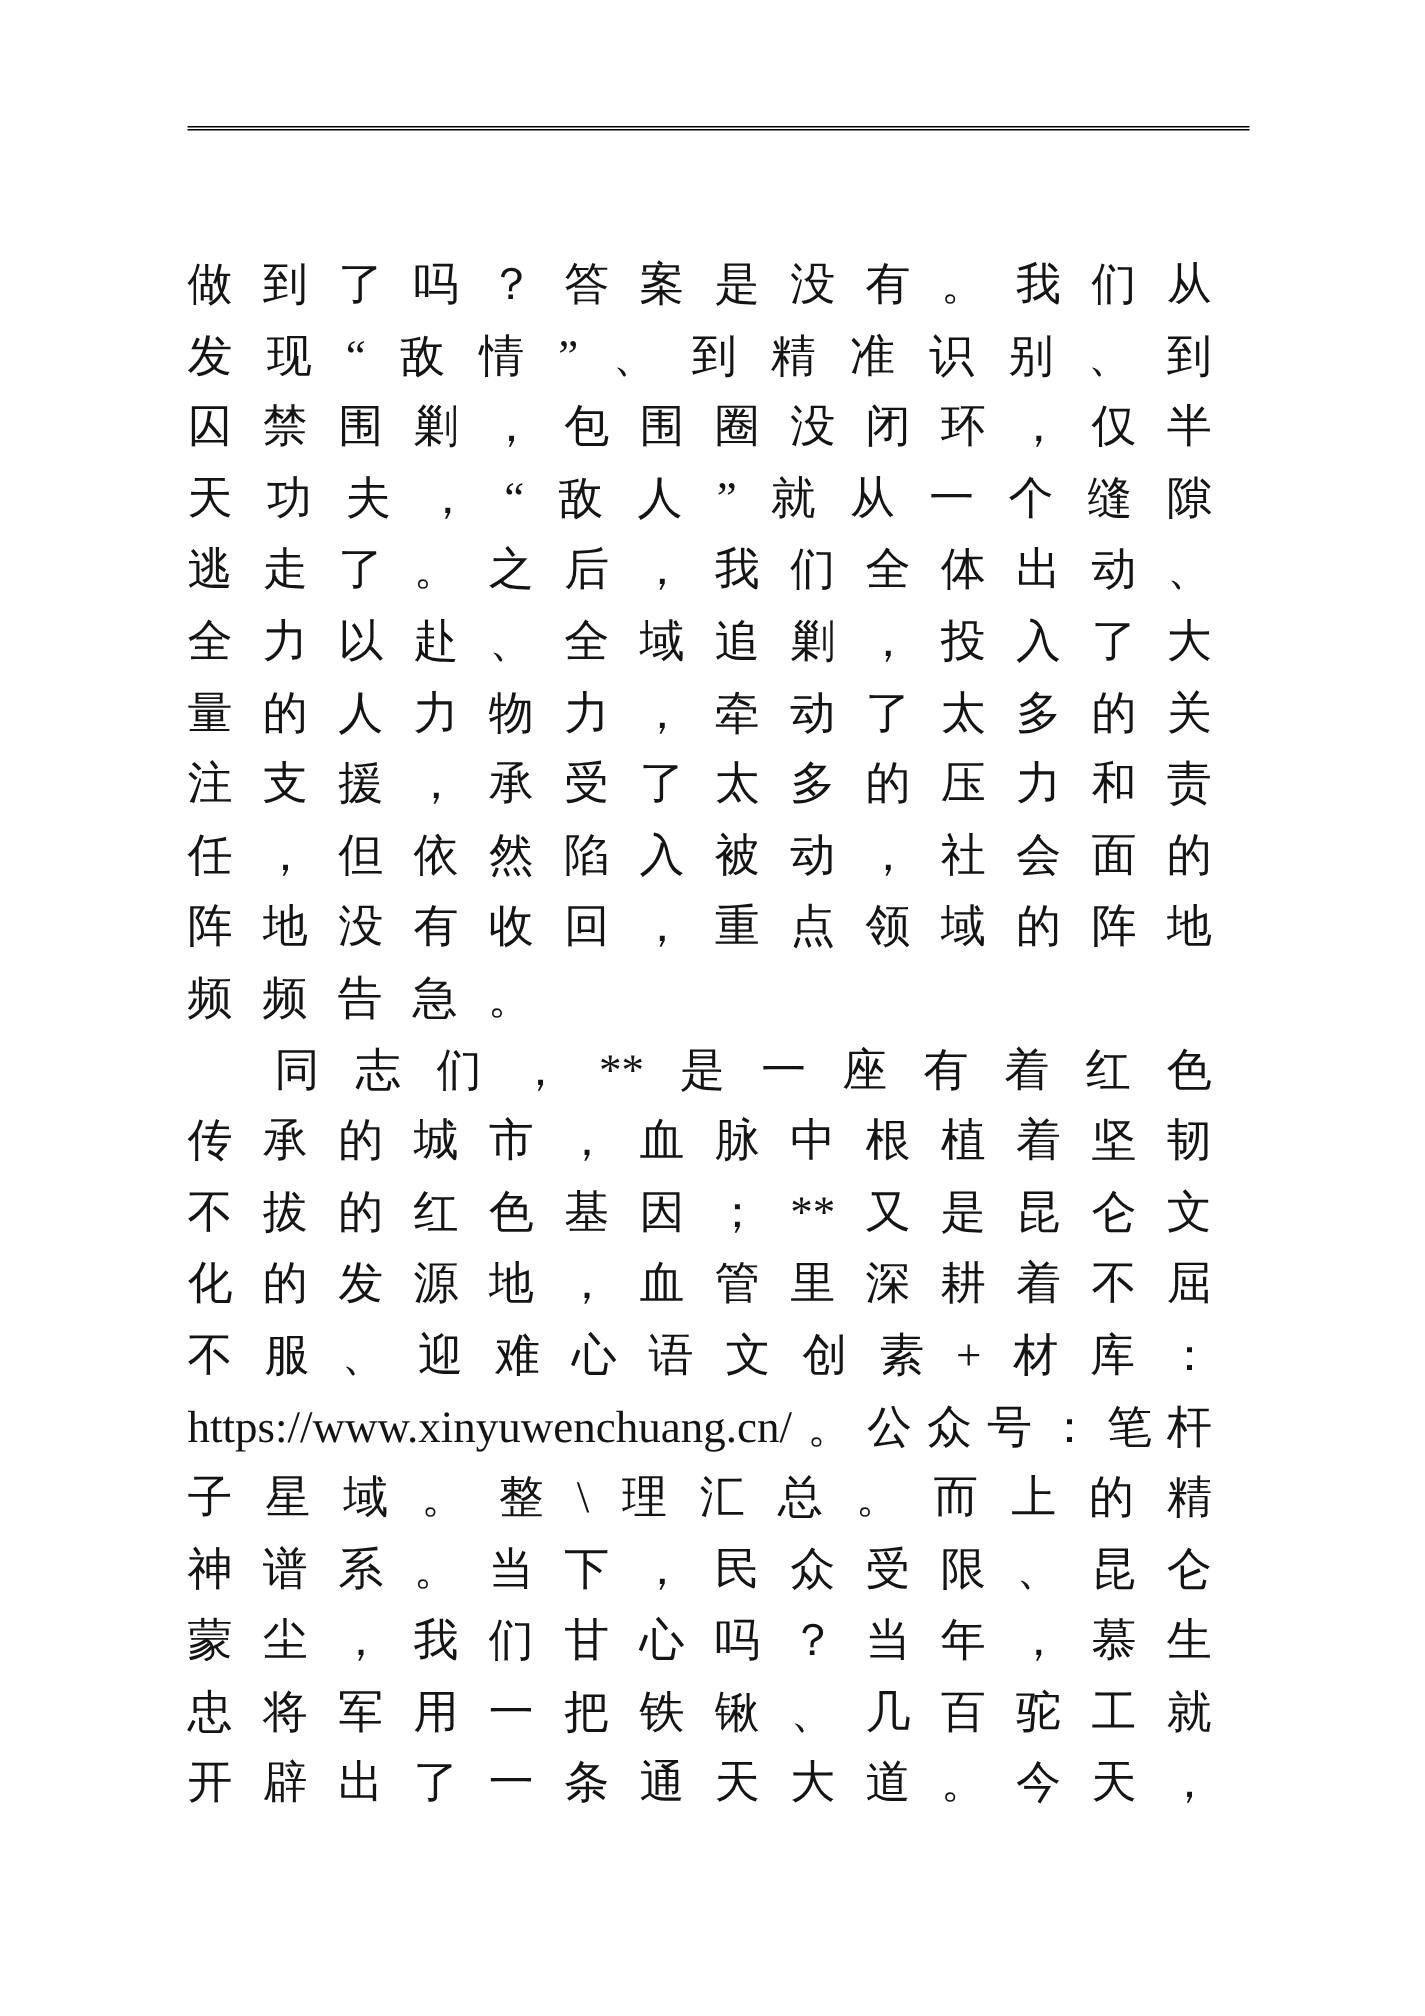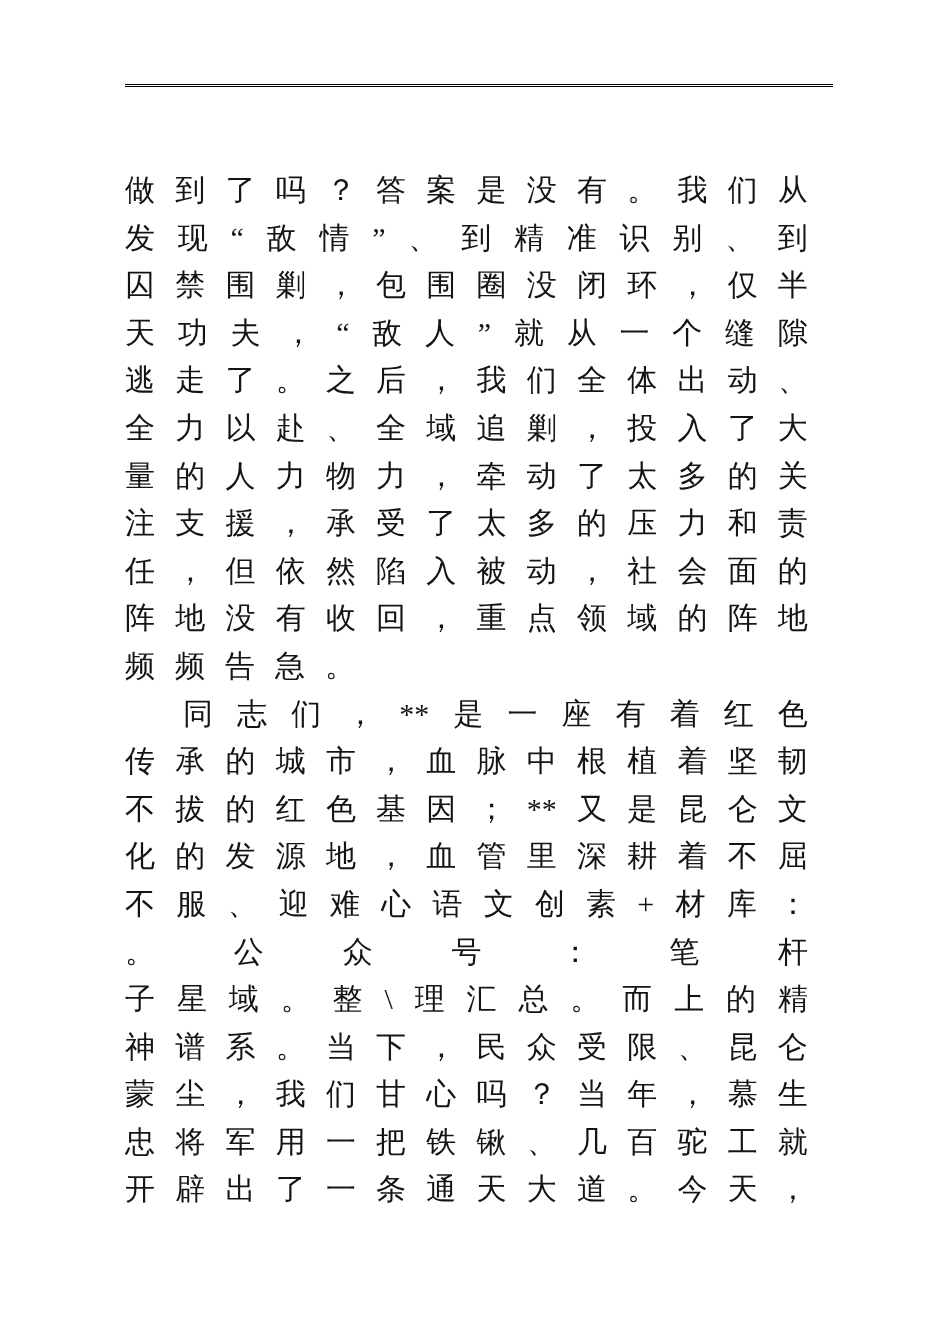--- a/index.html
+++ b/index.html
@@ -70,20 +70,20 @@
       <div class="line justify"><span class="cell">量</span><span class="cell">的</span><span class="cell">人</span><span class="cell">力</span><span class="cell">物</span><span class="cell">力</span><span class="cell">，</span><span class="cell">牵</span><span class="cell">动</span><span class="cell">了</span><span class="cell">太</span><span class="cell">多</span><span class="cell">的</span><span class="cell">关</span></div>
       <div class="line justify"><span class="cell">注</span><span class="cell">支</span><span class="cell">援</span><span class="cell">，</span><span class="cell">承</span><span class="cell">受</span><span class="cell">了</span><span class="cell">太</span><span class="cell">多</span><span class="cell">的</span><span class="cell">压</span><span class="cell">力</span><span class="cell">和</span><span class="cell">责</span></div>
       <div class="line justify"><span class="cell">任</span><span class="cell">，</span><span class="cell">但</span><span class="cell">依</span><span class="cell">然</span><span class="cell">陷</span><span class="cell">入</span><span class="cell">被</span><span class="cell">动</span><span class="cell">，</span><span class="cell">社</span><span class="cell">会</span><span class="cell">面</span><span class="cell">的</span></div>
       <div class="line justify"><span class="cell">阵</span><span class="cell">地</span><span class="cell">没</span><span class="cell">有</span><span class="cell">收</span><span class="cell">回</span><span class="cell">，</span><span class="cell">重</span><span class="cell">点</span><span class="cell">领</span><span class="cell">域</span><span class="cell">的</span><span class="cell">阵</span><span class="cell">地</span></div>
       <div class="line left"><span class="cell">频</span><span class="cell">频</span><span class="cell">告</span><span class="cell">急</span><span class="cell">。</span></div>
       <div class="line justify indent"><span class="cell">同</span><span class="cell">志</span><span class="cell">们</span><span class="cell">，</span><span class="cell latin">**</span><span class="cell">是</span><span class="cell">一</span><span class="cell">座</span><span class="cell">有</span><span class="cell">着</span><span class="cell">红</span><span class="cell">色</span></div>
       <div class="line justify"><span class="cell">传</span><span class="cell">承</span><span class="cell">的</span><span class="cell">城</span><span class="cell">市</span><span class="cell">，</span><span class="cell">血</span><span class="cell">脉</span><span class="cell">中</span><span class="cell">根</span><span class="cell">植</span><span class="cell">着</span><span class="cell">坚</span><span class="cell">韧</span></div>
       <div class="line justify"><span class="cell">不</span><span class="cell">拔</span><span class="cell">的</span><span class="cell">红</span><span class="cell">色</span><span class="cell">基</span><span class="cell">因</span><span class="cell">；</span><span class="cell latin">**</span><span class="cell">又</span><span class="cell">是</span><span class="cell">昆</span><span class="cell">仑</span><span class="cell">文</span></div>
       <div class="line justify"><span class="cell">化</span><span class="cell">的</span><span class="cell">发</span><span class="cell">源</span><span class="cell">地</span><span class="cell">，</span><span class="cell">血</span><span class="cell">管</span><span class="cell">里</span><span class="cell">深</span><span class="cell">耕</span><span class="cell">着</span><span class="cell">不</span><span class="cell">屈</span></div>
       <div class="line justify"><span class="cell">不</span><span class="cell">服</span><span class="cell">、</span><span class="cell">迎</span><span class="cell">难</span><span class="cell">心</span><span class="cell">语</span><span class="cell">文</span><span class="cell">创</span><span class="cell">素</span><span class="cell latin">+</span><span class="cell">材</span><span class="cell">库</span><span class="cell">：</span></div>
-      <div class="line justify"><span class="cell">。</span><span class="cell">公</span><span class="cell">众</span><span class="cell">号</span><span class="cell">：</span><span class="cell">笔</span><span class="cell">杆</span></div>
+      <div class="line justify"><span class="cell latin">https://www.xinyuwenchuang.cn/</span><span class="cell">。</span><span class="cell">公</span><span class="cell">众</span><span class="cell">号</span><span class="cell">：</span><span class="cell">笔</span><span class="cell">杆</span></div>
       <div class="line justify"><span class="cell">子</span><span class="cell">星</span><span class="cell">域</span><span class="cell">。</span><span class="cell">整</span><span class="cell latin">\</span><span class="cell">理</span><span class="cell">汇</span><span class="cell">总</span><span class="cell">。</span><span class="cell">而</span><span class="cell">上</span><span class="cell">的</span><span class="cell">精</span></div>
       <div class="line justify"><span class="cell">神</span><span class="cell">谱</span><span class="cell">系</span><span class="cell">。</span><span class="cell">当</span><span class="cell">下</span><span class="cell">，</span><span class="cell">民</span><span class="cell">众</span><span class="cell">受</span><span class="cell">限</span><span class="cell">、</span><span class="cell">昆</span><span class="cell">仑</span></div>
       <div class="line justify"><span class="cell">蒙</span><span class="cell">尘</span><span class="cell">，</span><span class="cell">我</span><span class="cell">们</span><span class="cell">甘</span><span class="cell">心</span><span class="cell">吗</span><span class="cell">？</span><span class="cell">当</span><span class="cell">年</span><span class="cell">，</span><span class="cell">慕</span><span class="cell">生</span></div>
       <div class="line justify"><span class="cell">忠</span><span class="cell">将</span><span class="cell">军</span><span class="cell">用</span><span class="cell">一</span><span class="cell">把</span><span class="cell">铁</span><span class="cell">锹</span><span class="cell">、</span><span class="cell">几</span><span class="cell">百</span><span class="cell">驼</span><span class="cell">工</span><span class="cell">就</span></div>
       <div class="line justify"><span class="cell">开</span><span class="cell">辟</span><span class="cell">出</span><span class="cell">了</span><span class="cell">一</span><span class="cell">条</span><span class="cell">通</span><span class="cell">天</span><span class="cell">大</span><span class="cell">道</span><span class="cell">。</span><span class="cell">今</span><span class="cell">天</span><span class="cell">，</span></div>
     </div>
 </div>
 
 </body></html>

